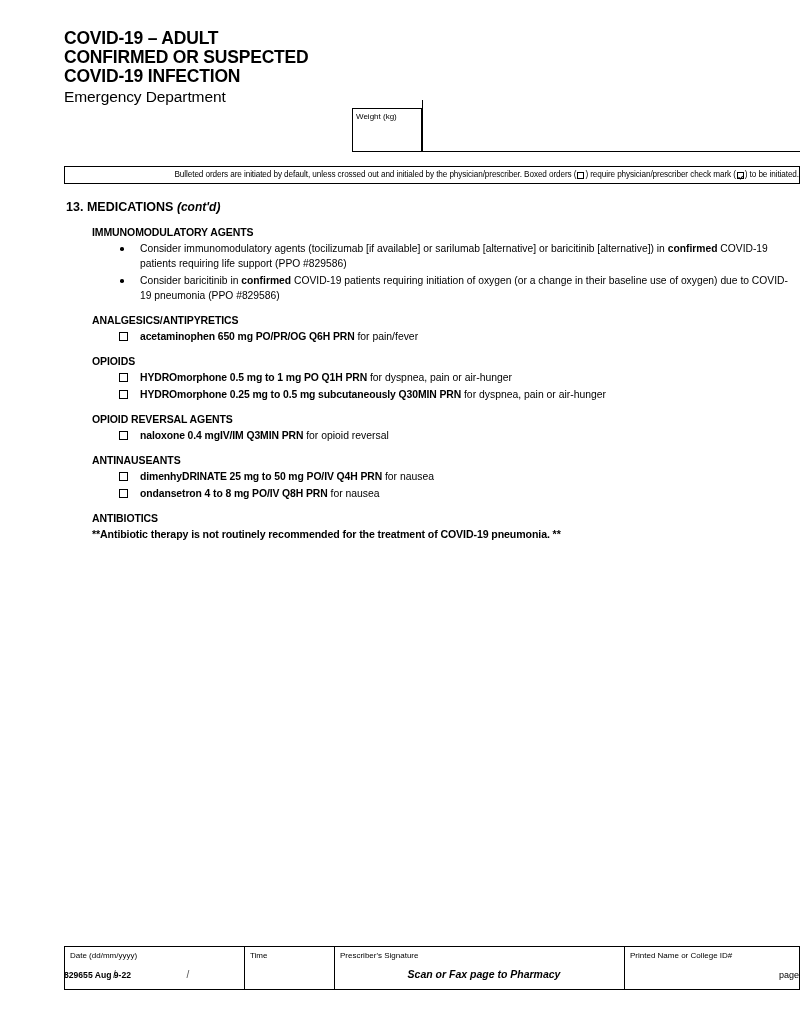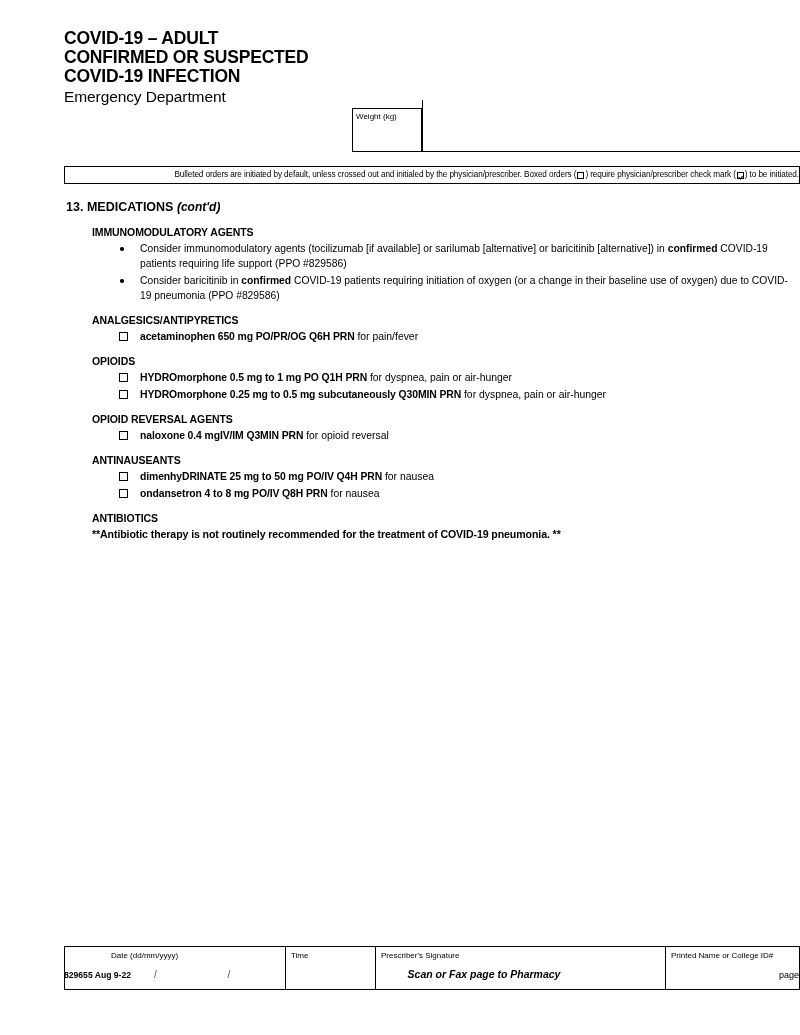--- a/index.html
+++ b/index.html
@@ -234,21 +234,20 @@
   
   .sig-table {
     position: absolute;
     left: 64px;
     top: 946px;
     width: 736px;
     height: 44px;
     border: 1px solid #000;
     box-sizing: border-box;
     display: flex;
-    padding-left: 41px;
   }
   .sig-cell {
     position: relative;
     border-right: 1px solid #000;
     box-sizing: border-box;
     height: 100%;
   }
   .sig-cell:last-child { border-right: none; }
   .sig-cell-label {
     font-size: 8px;

